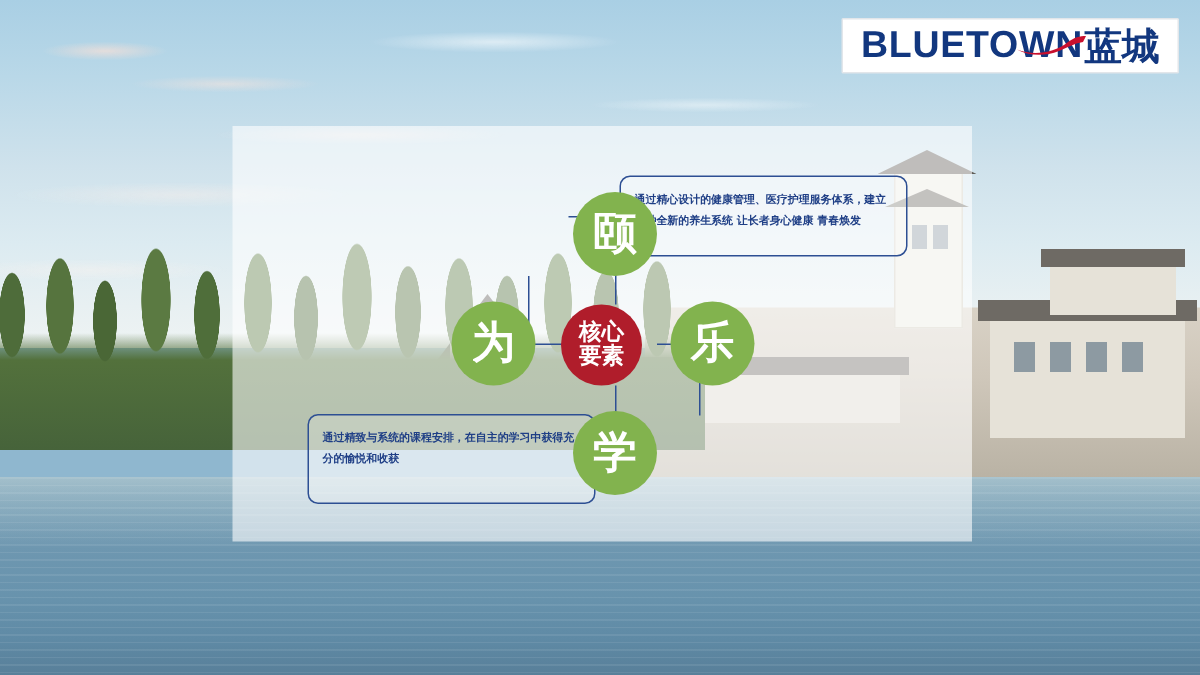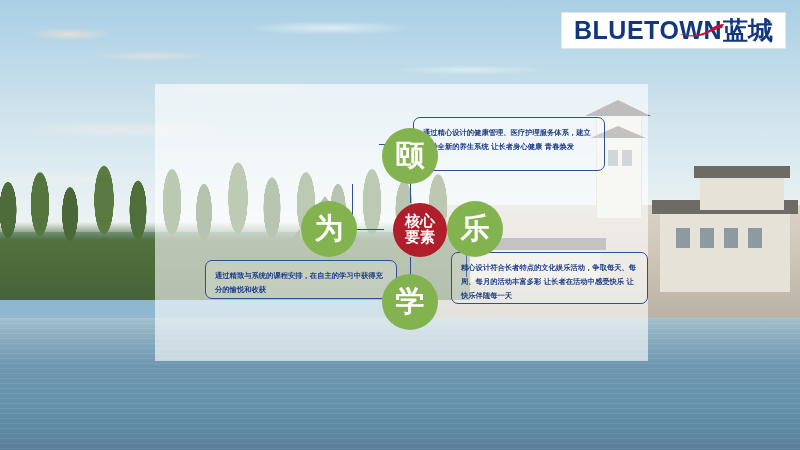--- a/index.html
+++ b/index.html
@@ -88,27 +88,27 @@
   .core span{display:block;}
 
   .box{position:absolute;border:1px solid #2d4f93;border-radius:7px;
     background:rgba(255,255,255,.18);
     color:#1f3f86;font-family:"DejaVu Sans",sans-serif;font-size:7.3px;line-height:1.95;
     padding:8px 9px;box-sizing:border-box;font-weight:bold;}
 
   #box-yi{left:258px;top:33px;width:192px;height:54px;}
   #box-wei{left:12px;top:74px;width:185px;height:52px;}
   #box-le{left:296px;top:168px;width:197px;height:52px;}
-  #box-xue{left:50px;top:176px;width:192px;height:39px;}
+  #box-xue{left:50px;top:192px;width:192px;height:60px;}
 
   #circle-yi{left:227px;top:44px;}
   #circle-wei{left:146px;top:117px;}
   #circle-le{left:292px;top:117px;}
   #circle-xue{left:227px;top:190px;}
-  #circle-core{left:238px;top:119px;}
+  #circle-core{left:219px;top:119px;}
 </style>
 </head>
 <body>
 
 <div id="stage">
 
   <div class="bg">
     <div class="sky"></div>
     <div class="clouds"></div>
 
@@ -153,21 +153,20 @@
     <div class="conn v" style="left:255px;top:87px;height:32px;"></div>
     <div class="conn v" style="left:255px;top:173px;height:30px;"></div>
     <div class="conn h" style="left:197px;top:145px;width:32px;"></div>
     <div class="conn h" style="left:283px;top:145px;width:28px;"></div>
     <div class="conn v" style="left:197px;top:100px;height:46px;"></div>
     <div class="conn v" style="left:311px;top:145px;height:48px;"></div>
     <div class="conn h" style="left:224px;top:60px;width:36px;"></div>
     <div class="conn h" style="left:240px;top:205px;width:22px;"></div>
 
     <div class="box" id="box-yi">通过精心设计的健康管理、医疗护理服务体系，建立一种全新的养生系统 让长者身心健康 青春焕发</div>
-    <div class="box" id="box-le">精心设计符合长者特点的文化娱乐活动，争取每天、每周、每月的活动丰富多彩 让长者在活动中感受快乐 让快乐伴随每一天</div>
     <div class="box" id="box-xue">通过精致与系统的课程安排，在自主的学习中获得充分的愉悦和收获</div>
 
     <div class="circle leaf" id="circle-yi">颐</div>
     <div class="circle leaf" id="circle-wei">为</div>
     <div class="circle leaf" id="circle-le">乐</div>
     <div class="circle leaf" id="circle-xue">学</div>
 
     <div class="circle core" id="circle-core">
       <div>
         <span>核心</span>

